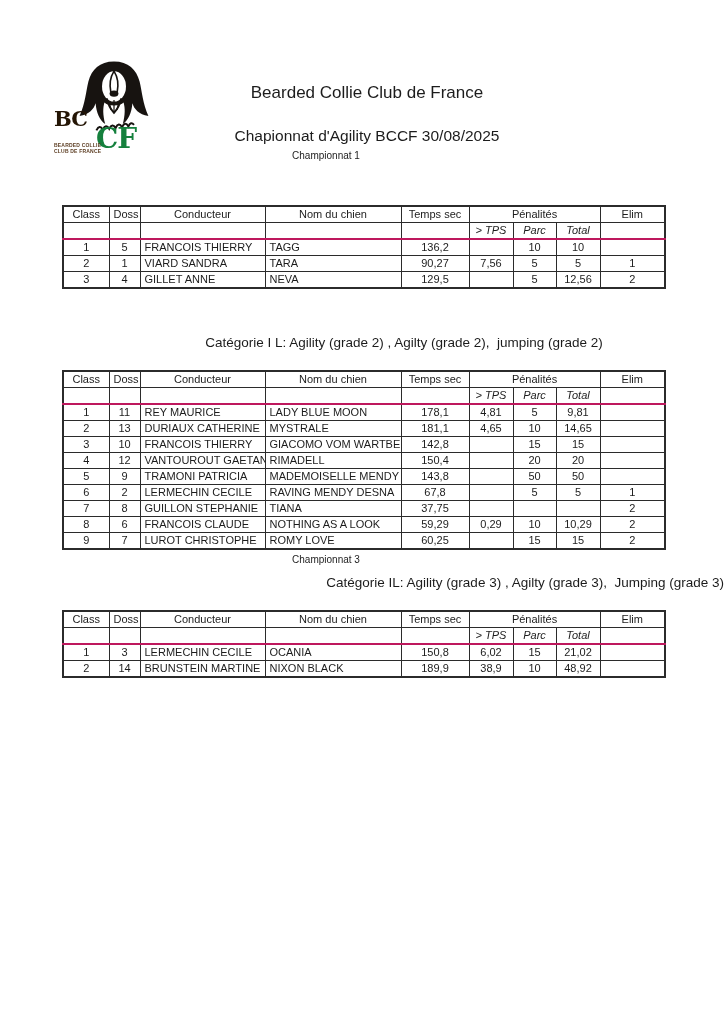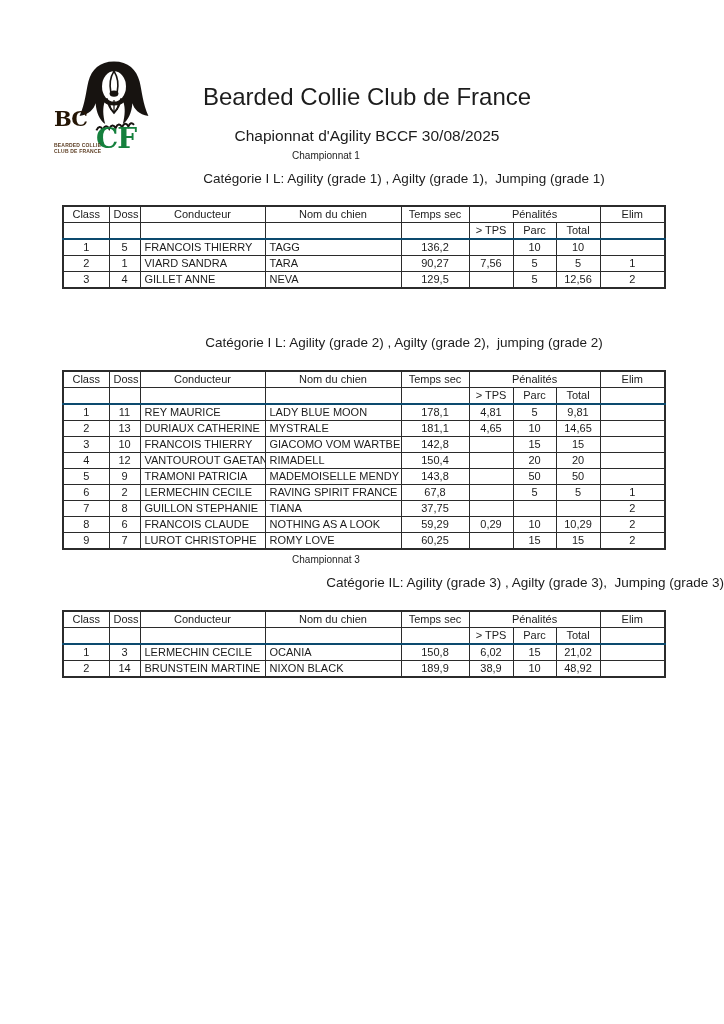--- a/index.html
+++ b/index.html
@@ -28,21 +28,21 @@
   }
   .logo-caption {
     position:absolute; left:2px; top:82px;
     font-size:5px; font-weight:700; line-height:6px;
     letter-spacing:0.2px;
   }
 
   
   .doc-title {
     position:absolute; top:83px; left:10px; width:714px;
-    text-align:center; font-size:24px;
+    text-align:center; font-size:17px;
   }
   .doc-subtitle {
     position:absolute; top:120px; left:10px; width:714px;
     text-align:center; font-size:15.5px;margin-top:7px;
   }
   .champ-heading {
     position:absolute; left:0; width:652px;
     text-align:center; font-size:10px;
   }
   .champ-category {
@@ -63,21 +63,21 @@
     border:2px solid #2b2b2b;
   }
   table.results th, table.results td {
     border:1px solid #2b2b2b;
     padding:0 4px;
     height:16px; line-height:15px;
     font-weight:400; text-align:center;
     overflow:hidden; white-space:nowrap;
   }
   table.results td { height:15px; }
-  table.results thead tr.sub th { border-bottom:2px solid #0c4a6e; height:15px; }
+  table.results thead tr.sub th { border-bottom:2px solid #be185d; height:15px;font-style:italic; }
   table.results td.col-conducteur, table.results td.col-chien { text-align:left; }
   col.c-class { width:46px; } col.c-doss { width:31px; }
   col.c-conducteur { width:125px; } col.c-chien { width:136px; }
   col.c-temps { width:68px; } col.c-tps { width:44px; }
   col.c-parc { width:43px; } col.c-total { width:44px; }
   col.c-elim { width:65px; }
 </style>
 </head>
 <body>
 
@@ -99,21 +99,20 @@
     <div class="logo-caption" style="color: rgb(95, 64, 38);">
       <div>BEARDED COLLIE</div>
       <div>CLUB DE FRANCE</div>
     </div>
   </div>
 
   <div class="doc-title">Bearded Collie Club de France</div>
   <div class="doc-subtitle">Chapionnat d'Agility BCCF 30/08/2025</div>
 
   <div class="champ-heading h-ch1">Championnat 1</div>
-  <div class="champ-category cat-ch1">Catégorie I L: Agility (grade 1) , Agilty (grade 1),  Jumping (grade 1)</div>
   <div class="tbl-wrap tw1">
     <table class="results">
       <colgroup>
         <col class="c-class">
           <col class="c-doss">
           <col class="c-conducteur">
           <col class="c-chien">
         <col class="c-temps">
           <col class="c-tps">
           <col class="c-parc">
@@ -269,21 +268,21 @@
             <td class="col-temps">143,8</td>
             <td class="col-tps"></td>
             <td class="col-parc">50</td>
             <td class="col-total">50</td>
             <td class="col-elim"></td>
           </tr>
           <tr>
             <td class="col-class">6</td>
             <td class="col-doss">2</td>
             <td class="col-conducteur">LERMECHIN CECILE</td>
-            <td class="col-chien">RAVING SPIRIT FRANCE</td>
+            <td class="col-chien">RAVING MENDY DESNA</td>
             <td class="col-temps">67,8</td>
             <td class="col-tps"></td>
             <td class="col-parc">5</td>
             <td class="col-total">5</td>
             <td class="col-elim">1</td>
           </tr>
           <tr>
             <td class="col-class">7</td>
             <td class="col-doss">8</td>
             <td class="col-conducteur">GUILLON STEPHANIE</td>

